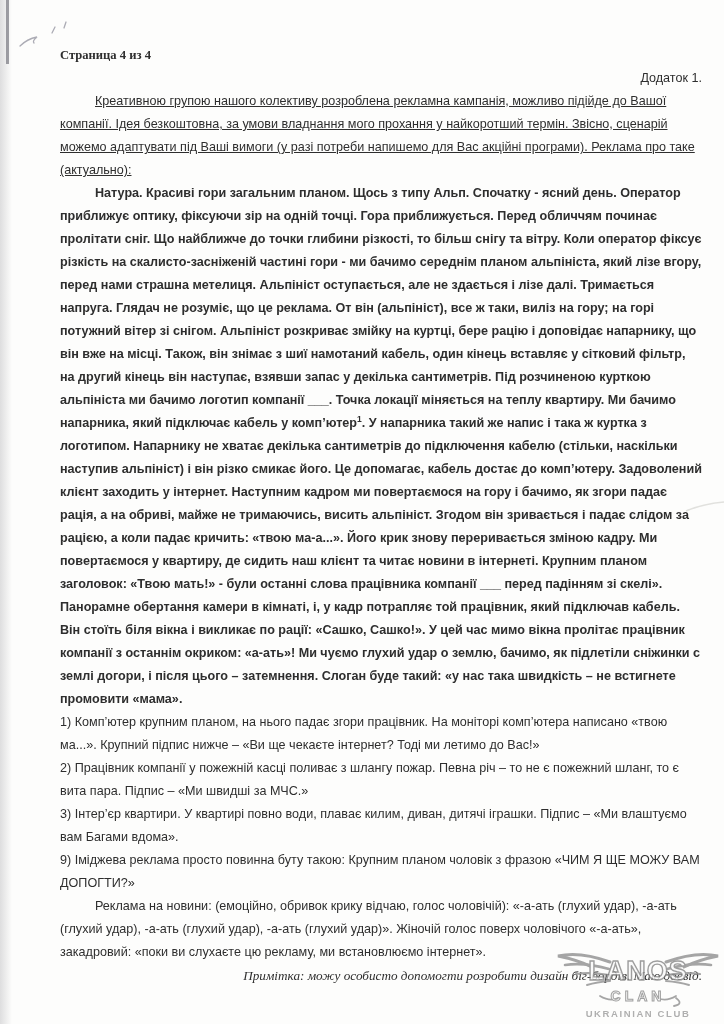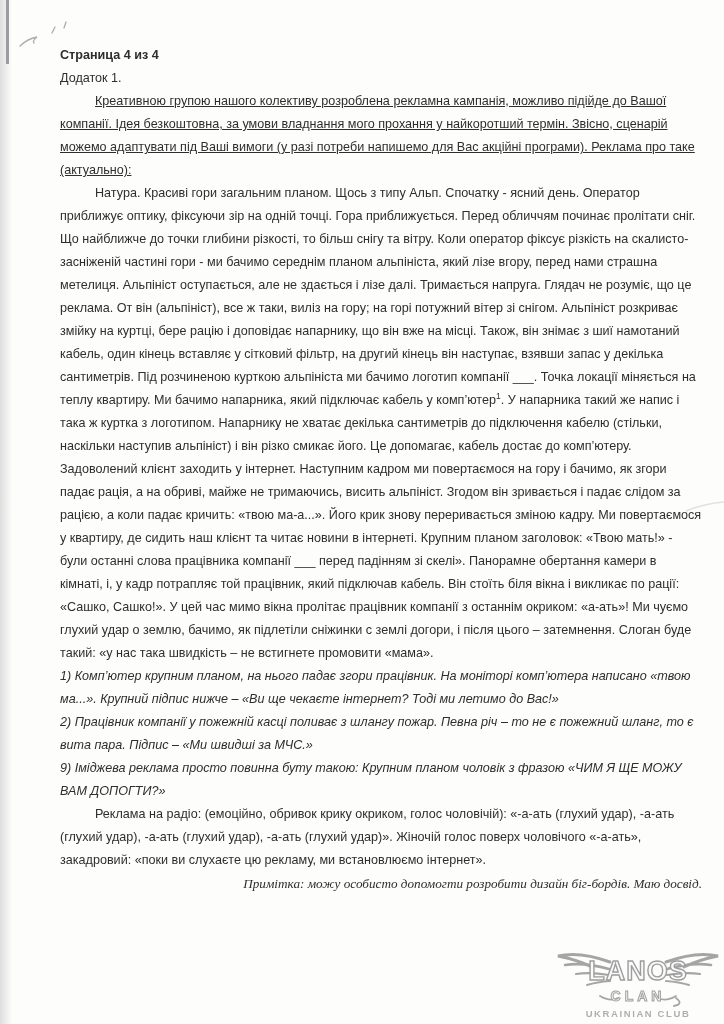--- a/index.html
+++ b/index.html
@@ -24,27 +24,27 @@
   .pen-mark{position:absolute;left:12px;top:10px;}
   .crease{position:absolute;right:0;top:495px;}
 
   .content{
     position:absolute;
     left:60px;top:44px;width:642px;
     font-size:12.6px;
     line-height:23px;
   }
   .content p{margin:0;}
-  .page-label{font-weight:bold;margin-left:28px;}
-  .appendix{text-align:left;margin-top:5px;margin-bottom:8px;}
+  .page-label{font-weight:bold;margin-left:28px;font-family:Liberation Serif, serif;}
+  .appendix{text-align:right;margin-top:5px;margin-bottom:8px;}
   .indent{text-indent:35px;}
   .para-intro{margin-top:0;text-decoration:underline;}
-  .para-scenario{margin-top:13px;}
+  .para-scenario{margin-top:13px;font-weight:bold;}
   .heading-line{margin-top:10px;}
-  .item{margin:0;font-style:italic;}
+  .item{margin:0;}
   .para-radio{margin-top:22px;}
   .note-line{
     margin-top:21px;
     text-align:right;
     font-style:italic;
     font-family:"Liberation Serif","DejaVu Serif",serif;
     font-size:13.2px;
   }
   sup{font-size:8.5px;line-height:0;}
   .watermark{position:absolute;right:2px;bottom:2px;opacity:0.8;}
@@ -75,23 +75,24 @@
 
     <p class="appendix">Додаток 1.</p>
 
     <p class="indent para-intro">Креативною групою нашого колективу розроблена рекламна кампанія, можливо підійде до Вашої компанії. Ідея безкоштовна, за умови владнання мого прохання у найкоротший термін. Звісно, сценарій можемо адаптувати під Ваші вимоги (у разі потреби напишемо для Вас акційні програми). Реклама про таке (актуально):</p>
 
     <p class="indent para-scenario"><span>Натура. Красиві гори загальним планом. Щось з типу Альп. Спочатку - ясний день. Оператор приближує оптику, фіксуючи зір на одній точці. Гора приближується. Перед обличчям починає пролітати сніг. Що найближче до точки глибини різкості, то більш снігу та вітру. Коли оператор фіксує різкість на скалисто-засніженій частині гори - ми бачимо середнім планом альпініста, який лізе вгору, перед нами страшна метелиця. Альпініст оступається, але не здається і лізе далі. Тримається напруга. Глядач не розуміє, що це реклама. От він (альпініст), все ж таки, виліз на гору; на горі потужний вітер зі снігом. Альпініст розкриває змійку на куртці, бере рацію і доповідає напарнику, що він вже на місці. Також, він знімає з шиї намотаний кабель, один кінець вставляє у сітковий фільтр, на другий кінець він наступає, взявши запас у декілька сантиметрів. Під розчиненою курткою альпініста ми бачимо логотип компанії ___. Точка локації міняється на теплу квартиру. Ми бачимо напарника, який підключає кабель у комп’ютер</span><sup>1</sup><span>. У напарника такий же напис і така ж куртка з логотипом. Напарнику не хватає декілька сантиметрів до підключення кабелю (стільки, наскільки наступив альпініст) і він різко смикає його. Це допомагає, кабель достає до комп’ютеру. Задоволений клієнт заходить у інтернет. Наступним кадром ми повертаємося на гору і бачимо, як згори падає рація, а на обриві, майже не тримаючись, висить альпініст. Згодом він зривається і падає слідом за рацією, а коли падає кричить: «твою ма-а...». Його крик знову переривається зміною кадру. Ми повертаємося у квартиру, де сидить наш клієнт та читає новини в інтернеті. Крупним планом заголовок: «Твою мать!» - були останні слова працівника компанії ___ перед падінням зі скелі». Панорамне обертання камери в кімнаті, і, у кадр потрапляє той працівник, який підключав кабель. Він стоїть біля вікна і викликає по рації: «Сашко, Сашко!». У цей час мимо вікна пролітає працівник компанії з останнім окриком: «а-ать»! Ми чуємо глухий удар о землю, бачимо, як підлетіли сніжинки с землі догори, і після цього – затемнення. Слоган буде такий: «у нас така швидкість – не встигнете промовити «мама».</span></p>
 
 
     <p class="item">1) Комп’ютер крупним планом, на нього падає згори працівник. На моніторі комп’ютера написано «твою ма...». Крупний підпис нижче – «Ви ще чекаєте інтернет? Тоді ми летимо до Вас!»</p>
     <p class="item">2) Працівник компанії у пожежній касці поливає з шлангу пожар. Певна річ – то не є пожежний шланг, то є вита пара. Підпис – «Ми швидші  за МЧС.»</p>
+    <p class="item">3) Інтер’єр квартири. У квартирі повно води, плаває килим, диван, дитячі іграшки. Підпис – «Ми влаштуємо вам Багами вдома».</p>
     <p class="item">9) Іміджева реклама просто повинна буту такою: Крупним планом чоловік з фразою «ЧИМ Я ЩЕ МОЖУ ВАМ ДОПОГТИ?»</p>
 
-    <p class="indent para-radio">Реклама на радіо: (емоційно, обривок крику окриком, голос чоловічій): «-а-ать (глухий удар), -а-ать (глухий удар), -а-ать (глухий удар), -а-ать (глухий удар)». Жіночій голос поверх чоловічого «-а-ать», закадровий: «поки ви слухаєте цю рекламу, ми встановлюємо інтернет».</p>
+    <p class="indent para-radio">Реклама на новини: (емоційно, обривок крику відчаю, голос чоловічій): «-а-ать (глухий удар), -а-ать (глухий удар), -а-ать (глухий удар), -а-ать (глухий удар)». Жіночій голос поверх чоловічого «-а-ать», закадровий: «поки ви слухаєте цю рекламу, ми встановлюємо інтернет».</p>
 
     <p class="note-line">Примітка: можу особисто допомогти розробити дизайн біг-бордів. Маю досвід.</p>
 
   </div>
 
   <svg class="watermark" width="168" height="76" viewBox="0 0 168 76">
 
     <g fill="none" stroke="#909090" stroke-linecap="round">
       <path d="M112,16 q30,-11 52,-6 q-20,4 -34,11" stroke-width="3"></path>
       <path d="M113,23 q25,-7 44,-4" stroke-width="2.6"></path>

